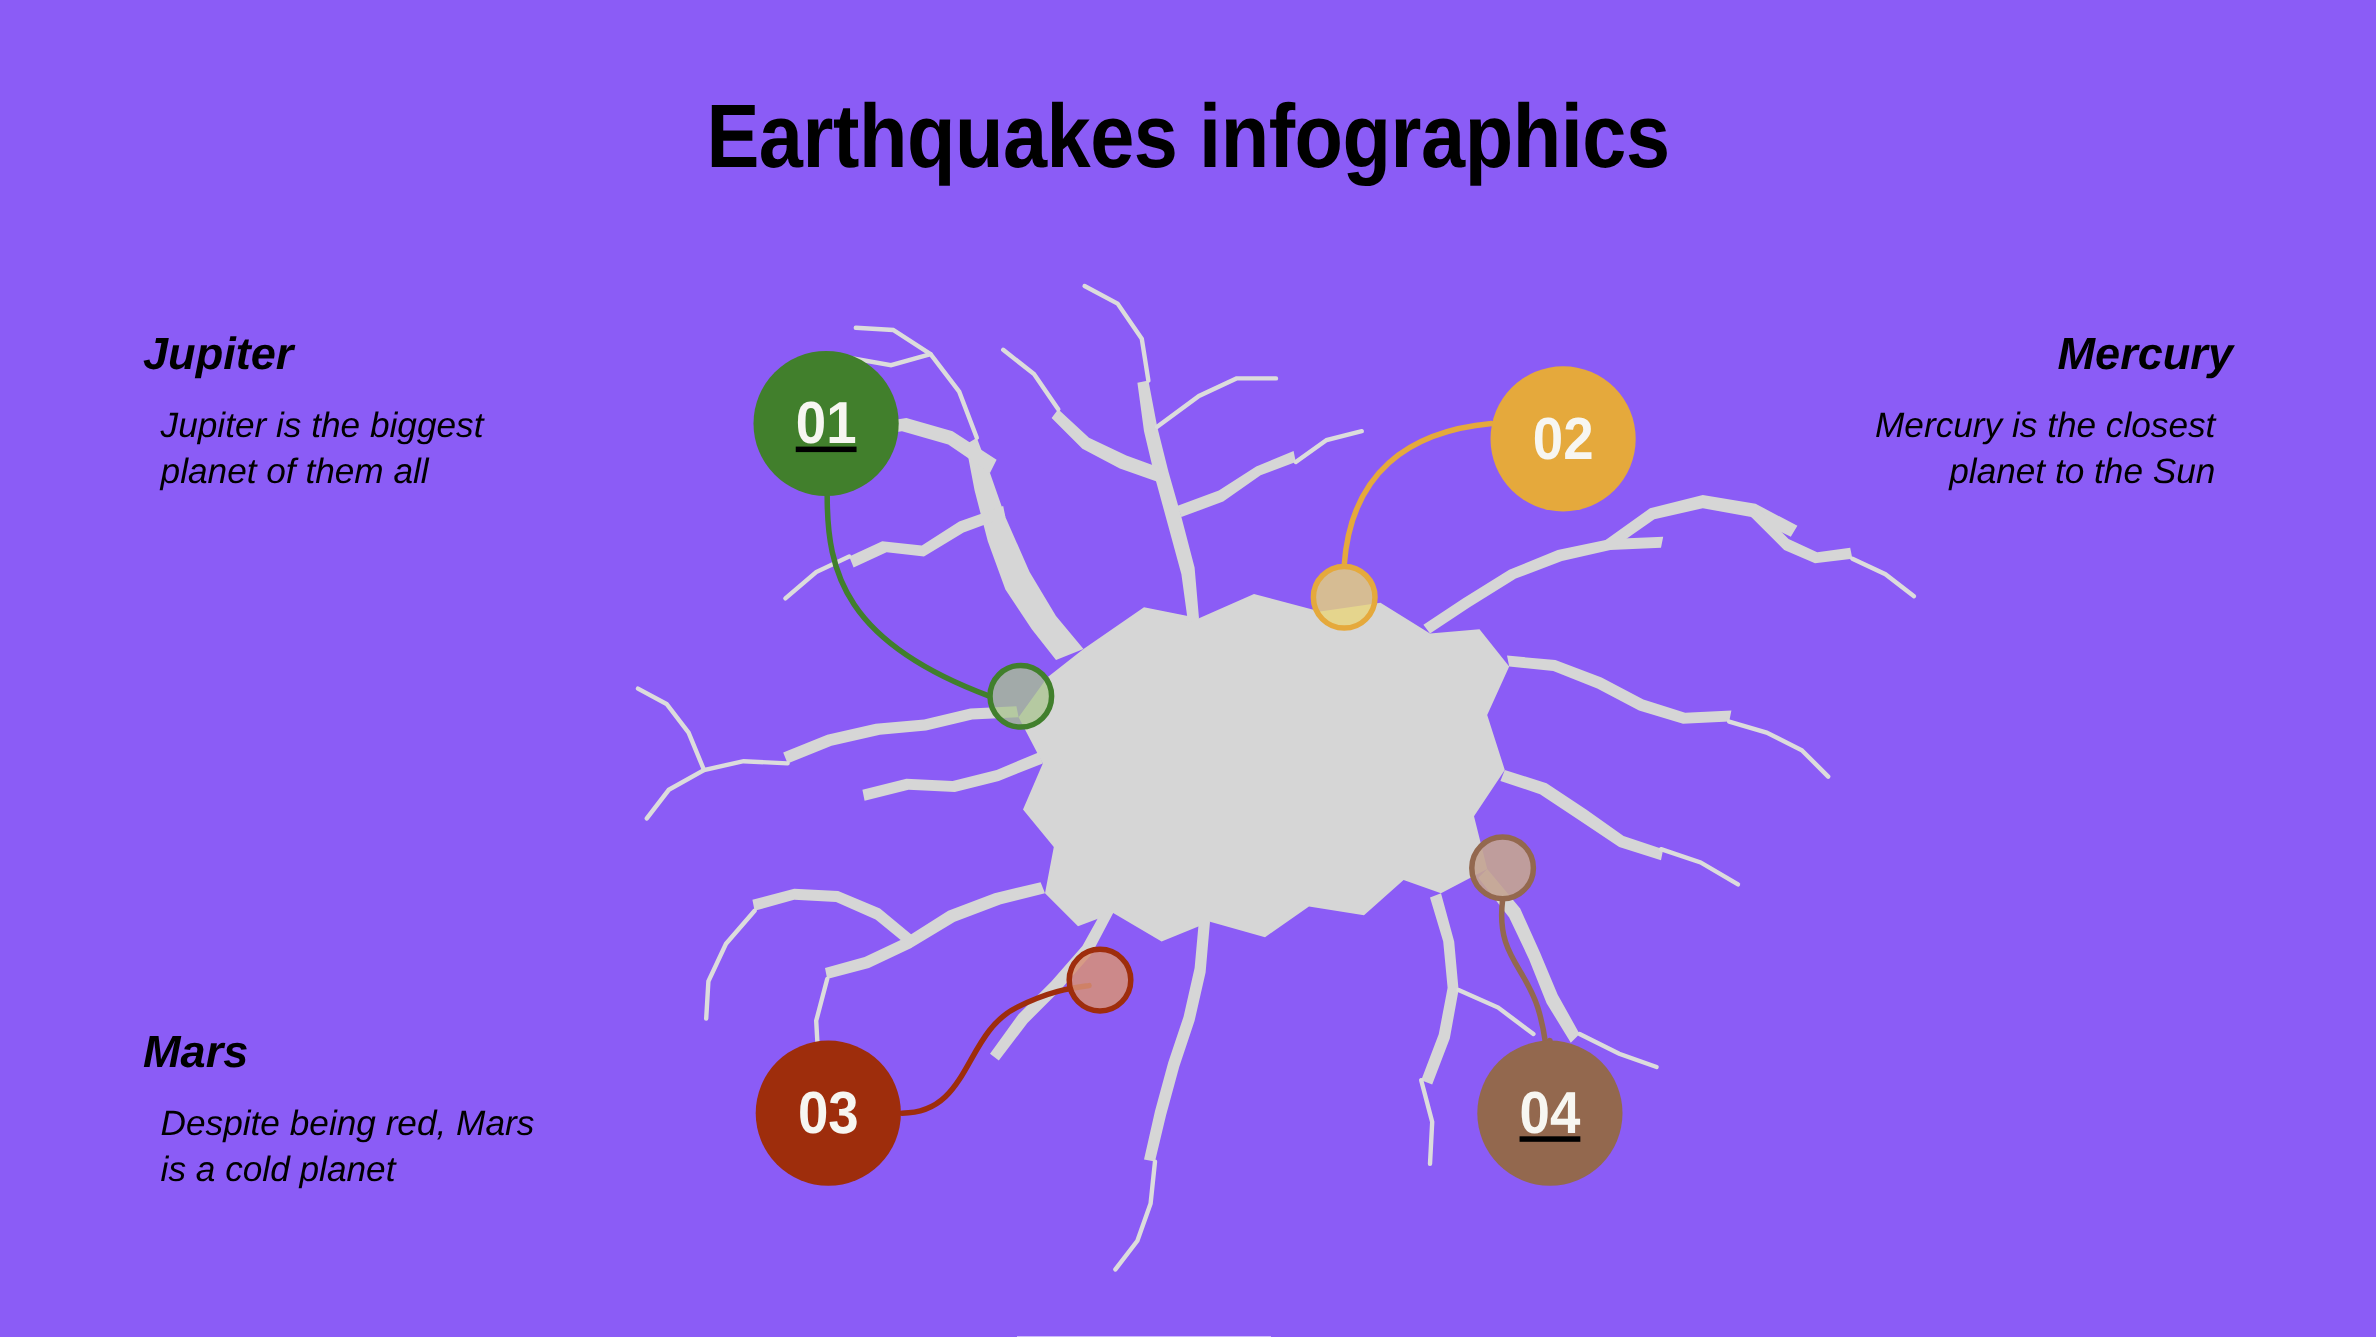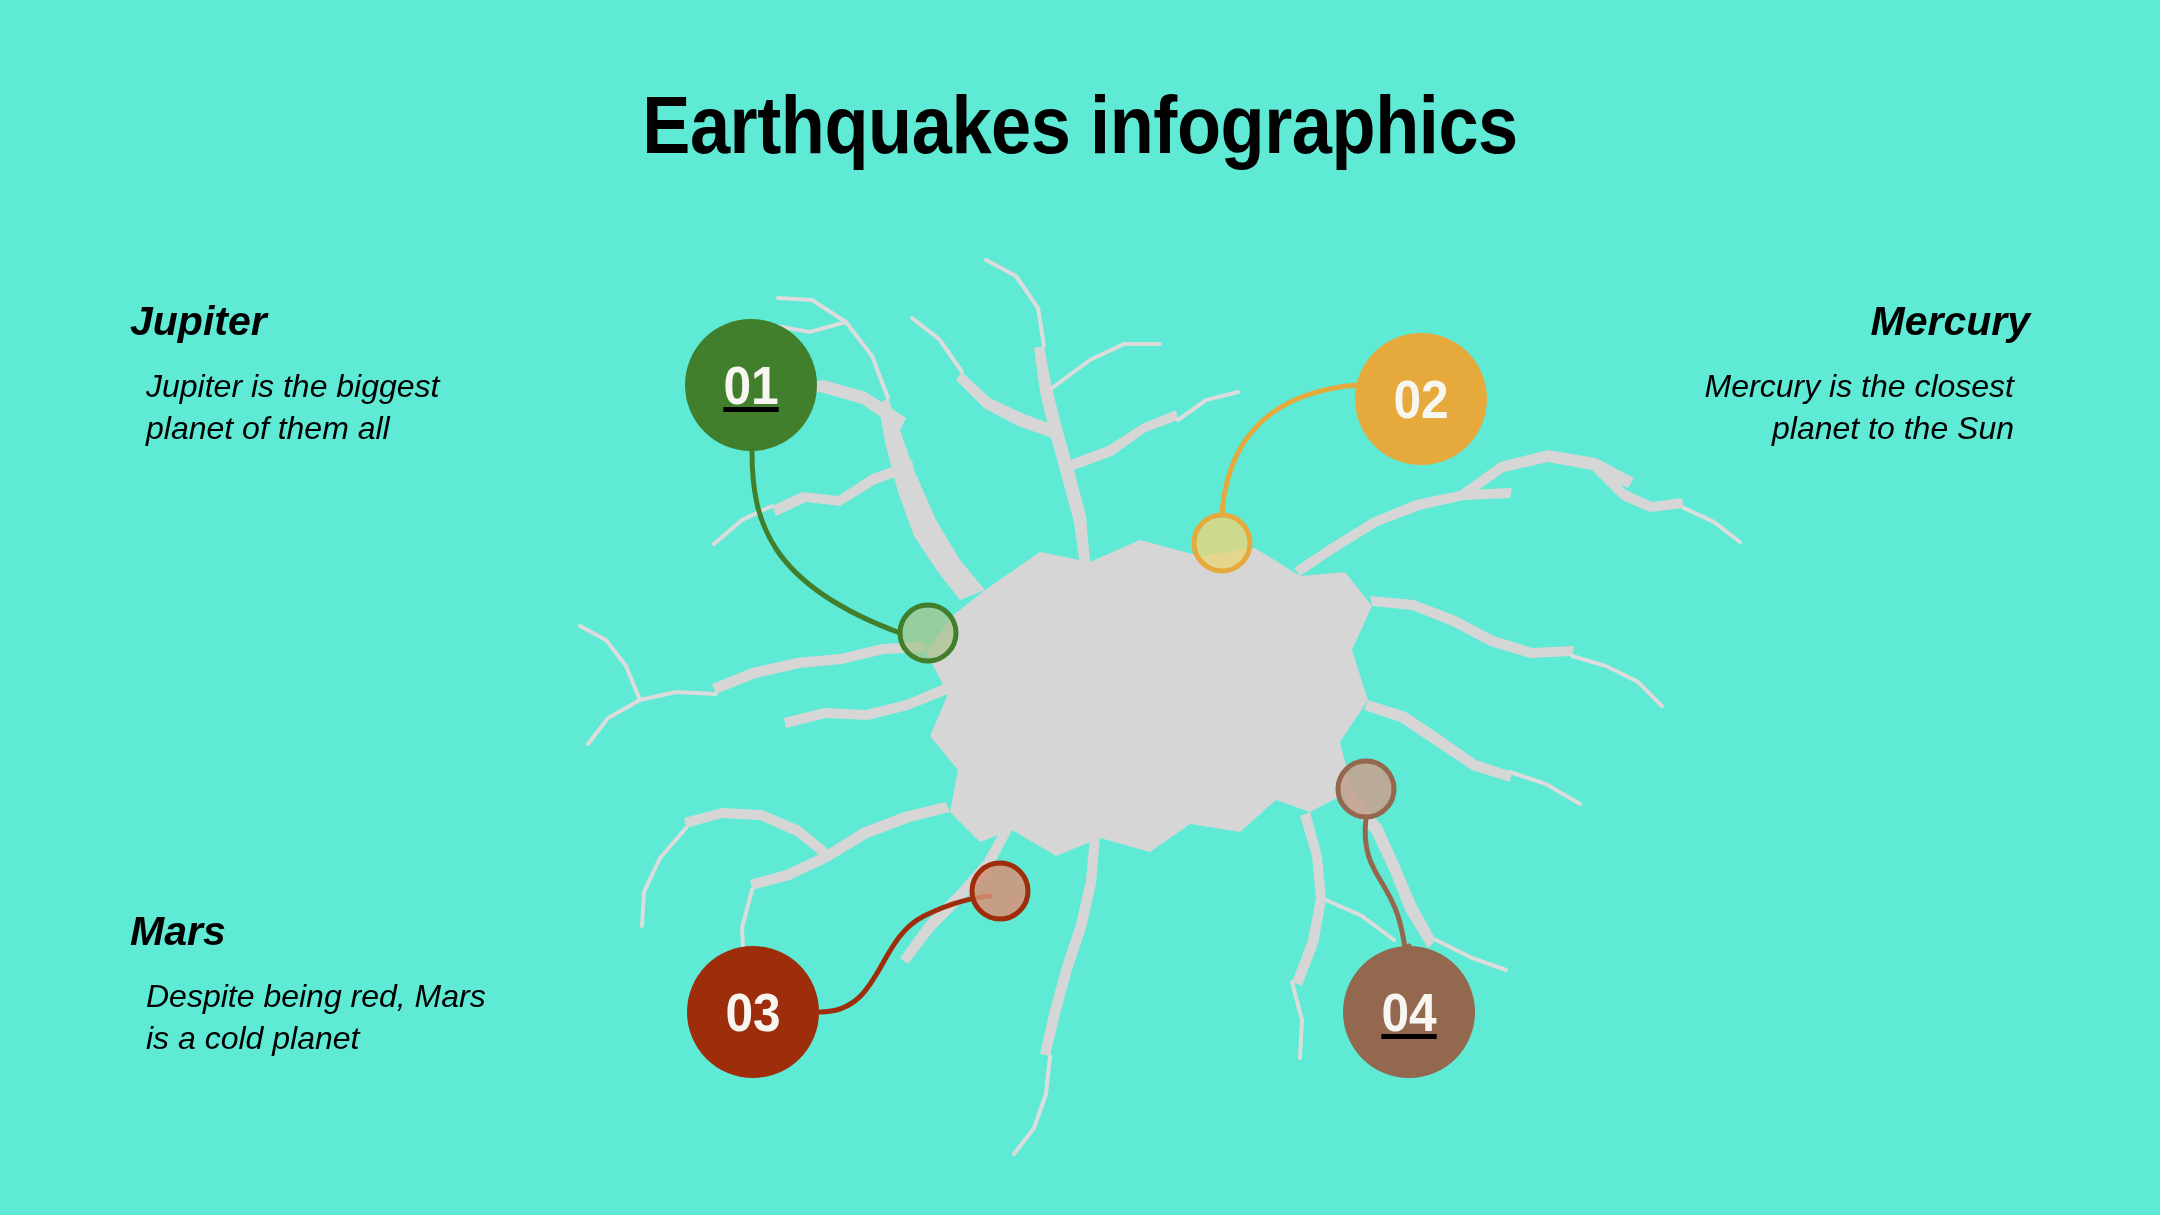--- a/index.html
+++ b/index.html
@@ -12,21 +12,21 @@
     height: 1215px;
     position: relative;
     overflow: hidden;
     font-family: "Liberation Sans", sans-serif;
     color: #000000;
   }
 
   #slide {
     position: absolute;
     inset: 0;
-    background: #5eead4;
+    background: #8b5cf6;
   }
 
   
   #title {
     position: absolute;
     left: 0;
     top: 84px;
     width: 2160px;
     text-align: center;
     font-family: "Liberation Sans Narrow", "Liberation Sans", sans-serif;
@@ -55,21 +55,21 @@
   }
   .tb-body {
     font-size: 32px;
     line-height: 1.32;
     margin: 16px;
     color: #000000;
   }
 
   #block-jupiter { left: 130px;  top: 300px; text-align: left; }
   #block-mercury { left: 1630px; top: 300px; text-align: right; }
-  #block-mars    { left: 130px;  top: 910px; text-align: left; }
+  #block-mars    { left: 130px;  top: 935px; text-align: left; }
   #block-venus   { left: 1630px; top: 935px; text-align: right; }
 
   
   #artwork {
     position: absolute;
     left: 0;
     top: 0;
     width: 2160px;
     height: 1215px;
     pointer-events: none;

